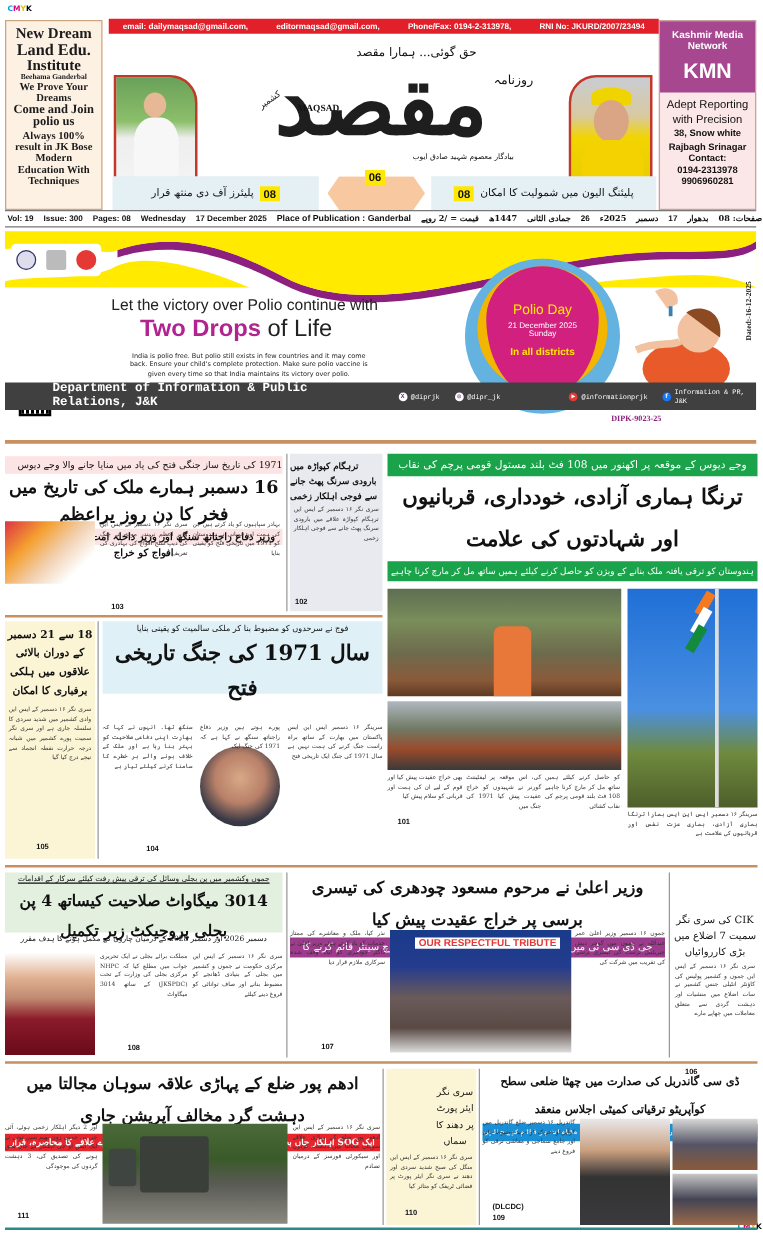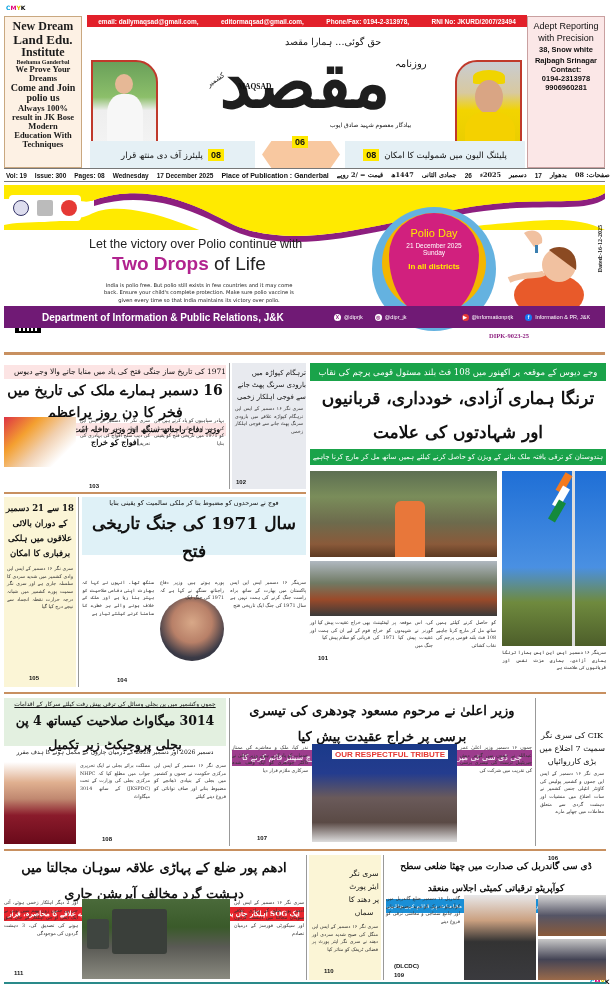--- a/index.html
+++ b/index.html
@@ -47,27 +47,27 @@
 #polio-logos{left:5px;top:10px;width:72px;height:26px;background:#fff;border-radius:4px;display:flex;align-items:center;justify-content:space-around;}
 .logo-dot{width:16px;height:16px;border-radius:50%;}
 #polio-heading{left:85px;top:52px;font-size:12.5px;font-family:"Liberation Sans",sans-serif;color:#222;}
 #polio-title{left:108px;top:68px;font-size:19px;font-family:"Liberation Sans",sans-serif;font-weight:bold;}
 #polio-title .pink{color:#b1238f;}
 #polio-title .blk{color:#222;font-weight:normal;}
 #polio-body{left:95px;top:97px;width:200px;font-size:5.2px;text-align:center;line-height:1.4;color:#222;}
 #polio-qr{left:11px;top:122px;width:26px;height:26px;background:repeating-linear-gradient(90deg,#000 0 2px,#fff 2px 4px),#fff;border:2px solid #000;}
 #polio-drop{left:368px;top:22px;width:124px;height:124px;border-radius:50%;background:#64b2e0;}
 #polio-drop-inner{left:385px;top:28px;width:90px;height:105px;background:#d1207e;border-radius:50% 50% 48% 48%/40% 40% 60% 60%;color:#fff;text-align:center;font-family:"Liberation Sans",sans-serif;}
-#polio-drop-inner .pd1{font-size:11px;color:#ffe800;margin-top:14px;line-height:1.1;}
+#polio-drop-inner .pd1{font-size:11px;color:#ffe800;margin-top:29px;line-height:1.1;}
 #polio-drop-inner .pd2{font-size:6.5px;margin-top:3px;}
 #polio-drop-inner .pd3{font-size:6.5px;}
 #polio-drop-inner .pd4{font-size:8px;color:#ffe800;margin-top:6px;font-weight:bold;}
 #polio-child{left:500px;top:40px;width:90px;height:85px;}
 #polio-dated{left:593px;top:40px;font-size:6px;font-family:"Liberation Serif",serif;font-weight:bold;writing-mode:vertical-rl;transform:rotate(180deg);}
-#polio-footer{left:0;top:121px;width:601px;height:22px;background:#701a75;color:#fff;display:flex;align-items:center;font-family:Liberation Sans, sans-serif;}
+#polio-footer{left:0;top:121px;width:601px;height:22px;background:#404040;color:#fff;display:flex;align-items:center;font-family:Liberation Mono, monospace;}
 #polio-footer .dept{font-size:10px;font-weight:bold;margin-left:38px;width:280px;}
 #polio-footer .soc{font-size:5.5px;margin-left:12px;display:flex;align-items:center;gap:3px;}
 .soc-ico{display:inline-block;width:7px;height:7px;border-radius:50%;background:#fff;color:#8d1f7f;font-size:5px;text-align:center;line-height:7px;font-weight:bold;}
 #polio-dipk{left:485px;top:147px;font-size:6.5px;font-family:"Liberation Serif",serif;font-weight:bold;color:#8d1f7f;}
 #divider-1{left:4px;top:352px;width:601px;height:3px;background:#c89060;}
 
 .story{position:absolute;}
 .hl-banner-pink{background:#fce4e4;}
 .hl-green{background:#1aa34a;color:#fff;}
 .hl-ltblue{background:#dff1f7;}
@@ -96,20 +96,24 @@
   <div class="l3" style="font-size:10px">Come  and Join</div>
   <div class="l3" style="font-size:10px">polio us</div>
   <div class="l5">Always 100%</div>
   <div class="l5">result in JK Bose</div>
   <div class="l5">Modern</div>
   <div class="l5">Education With</div>
   <div class="l5">Techniques</div>
 </div>
 
 <div id="ad-right" class="abs">
+  <div class="top">
+    <div class="arc">Kashmir Media Network</div>
+    <div class="kmn">KMN</div>
+  </div>
   <div class="t1">Adept  Reporting</div>
   <div class="t1" style="margin-top:2px">with  Precision</div>
   <div class="t2">38, Snow white</div>
   <div class="t2">Rajbagh Srinagar</div>
   <div class="t3">Contact:</div>
   <div class="t3">0194-2313978</div>
   <div class="t3">9906960281</div>
 </div>
 
 <div id="contact-bar" class="abs">
@@ -235,21 +239,21 @@
   <div class="urdu" style="font-size:14px;font-weight:bold;text-align:center;line-height:22px;">16 دسمبر ہمارے ملک کی تاریخ میں فخر کا دن روز یراعظم</div>
   <div class="hl-banner-pink urdu" style="height:13px;font-size:8px;text-align:center;line-height:13px;font-weight:bold;">وزیر دفاع راجناتھ سنگھ اور وزیر داخلہ امت شاہ کا بھی مسلح افواج کو خراج</div>
   <div class="photo" style="left:0;top:52px;width:72px;height:50px;background:linear-gradient(135deg,#d34 0%,#f4a030 30%,#f1d0b0 55%,#fff 80%);"></div>
   <div class="body-text abs" style="left:76px;top:52px;width:70px;">سری نگر ۱۶ دسمبر کے ایس ایں وزیر اعظم نریندر مودی نے جنگ کی دیپ سلح افواج کی بہادری کی تعریف کی</div>
   <div class="body-text abs" style="left:150px;top:52px;width:70px;">بہادر سپاہیوں کو یاد کرتے ہیں جن کی ہمت اور قربانی نے ہندوستان کو 1971 میں تاریخی فتح کو یقینی بنایا</div>
   <div class="abs num-ref" style="left:85px;top:118px;font-size:6px;">103</div>
 </div>
 <div class="vline" style="left:229px;top:363px;height:126px;"></div>
 
 <div class="story" style="left:232px;top:363px;width:74px;height:126px;background:#e8eaef;">
-  <div class="urdu" style="font-size:7px;text-align:right;line-height:12px;padding-top:4px;">ترہگام کپواڑہ میں بارودی سرنگ پھٹ جانے سے فوجی اہلکار زخمی</div>
+  <div class="urdu" style="font-size:7px;text-align:left;line-height:12px;padding-top:4px;font-weight:bold;">ترہگام کپواڑہ میں بارودی سرنگ پھٹ جانے سے فوجی اہلکار زخمی</div>
   <div class="body-text" style="padding:2px 3px;">سری نگر ۱۶ دسمبر کے ایس ایں ترہگام کپواڑہ علاقے میں بارودی سرنگ پھٹ جانے سے فوجی اہلکار زخمی</div>
   <div class="abs num-ref" style="left:4px;top:116px;font-size:6px;">102</div>
 </div>
 
 <div class="story" style="left:310px;top:363px;width:296px;height:300px;">
   <div class="hl-green urdu" style="height:18px;font-size:8.5px;text-align:center;line-height:18px;">وجے دیوس کے موقعہ پر اکھنور میں 108 فٹ بلند مستول قومی پرچم کی نقاب کشائی</div>
   <div class="urdu" style="font-size:17px;font-weight:bold;text-align:center;line-height:34px;">ترنگا ہماری آزادی، خودداری، قربانیوں اور شہادتوں کی علامت</div>
   <div class="hl-green urdu" style="height:16px;font-size:7px;text-align:center;line-height:16px;">ہندوستان کو ترقی یافتہ ملک بنانے کے ویژن کو حاصل کرنے کیلئے ہمیں ساتھ مل کر مارچ کرنا چاہیے منوج سنہا</div>
   <div class="photo" style="left:0;top:108px;width:187px;height:86px;background:linear-gradient(180deg,#5d6f52 0%,#7a8d5a 30%,#6d6b4d 60%,#8a5a3a 85%,#5d3a22 100%);">
     <div class="abs" style="left:85px;top:30px;width:30px;height:56px;background:#e8773a;border-radius:6px 6px 0 0;"></div>

